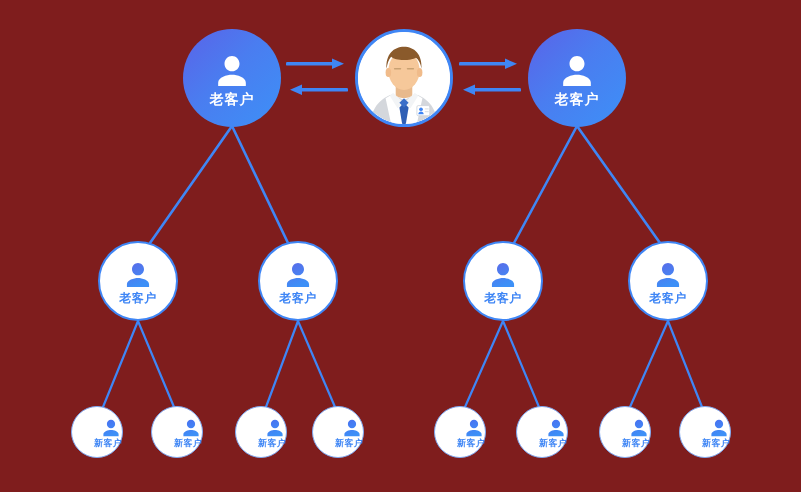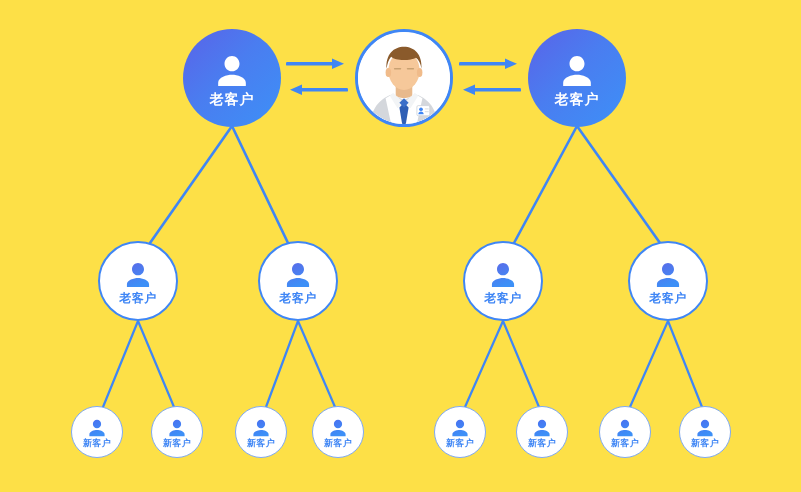--- a/index.html
+++ b/index.html
@@ -7,21 +7,21 @@
     padding: 0;
     background: #ffffff;
   }
   body {
     font-family: "Liberation Sans", "DejaVu Sans", sans-serif;
   }
   #stage {
     position: relative;
     width: 801px;
     height: 492px;
-    background: #fde047;
+    background: #7f1d1d;
     overflow: hidden;
   }
   #edges {
     position: absolute;
     left: 0; top: 0;
     width: 801px;
     height: 492px;
     pointer-events: none;
   }
 
@@ -65,20 +65,21 @@
     font-weight: bold;
     letter-spacing: 0.5px;
     line-height: 1;
   }
 
   
   .node.lvl3 {
     width: 52px; height: 52px;
     background: #ffffff;
     border: 1.6px solid #7fa9f2;
+    align-items: flex-end;
   }
   .node.lvl3 .glyph { width: 22px; height: 22px; margin-bottom: 0px; }
   .node.lvl3 .glyph svg path { fill: url(#glyphGradB); }
   .node.lvl3 .caption {
     color: #3f86f5;
     font-size: 9px;
     font-weight: bold;
     letter-spacing: 0.3px;
     line-height: 1;
   }

